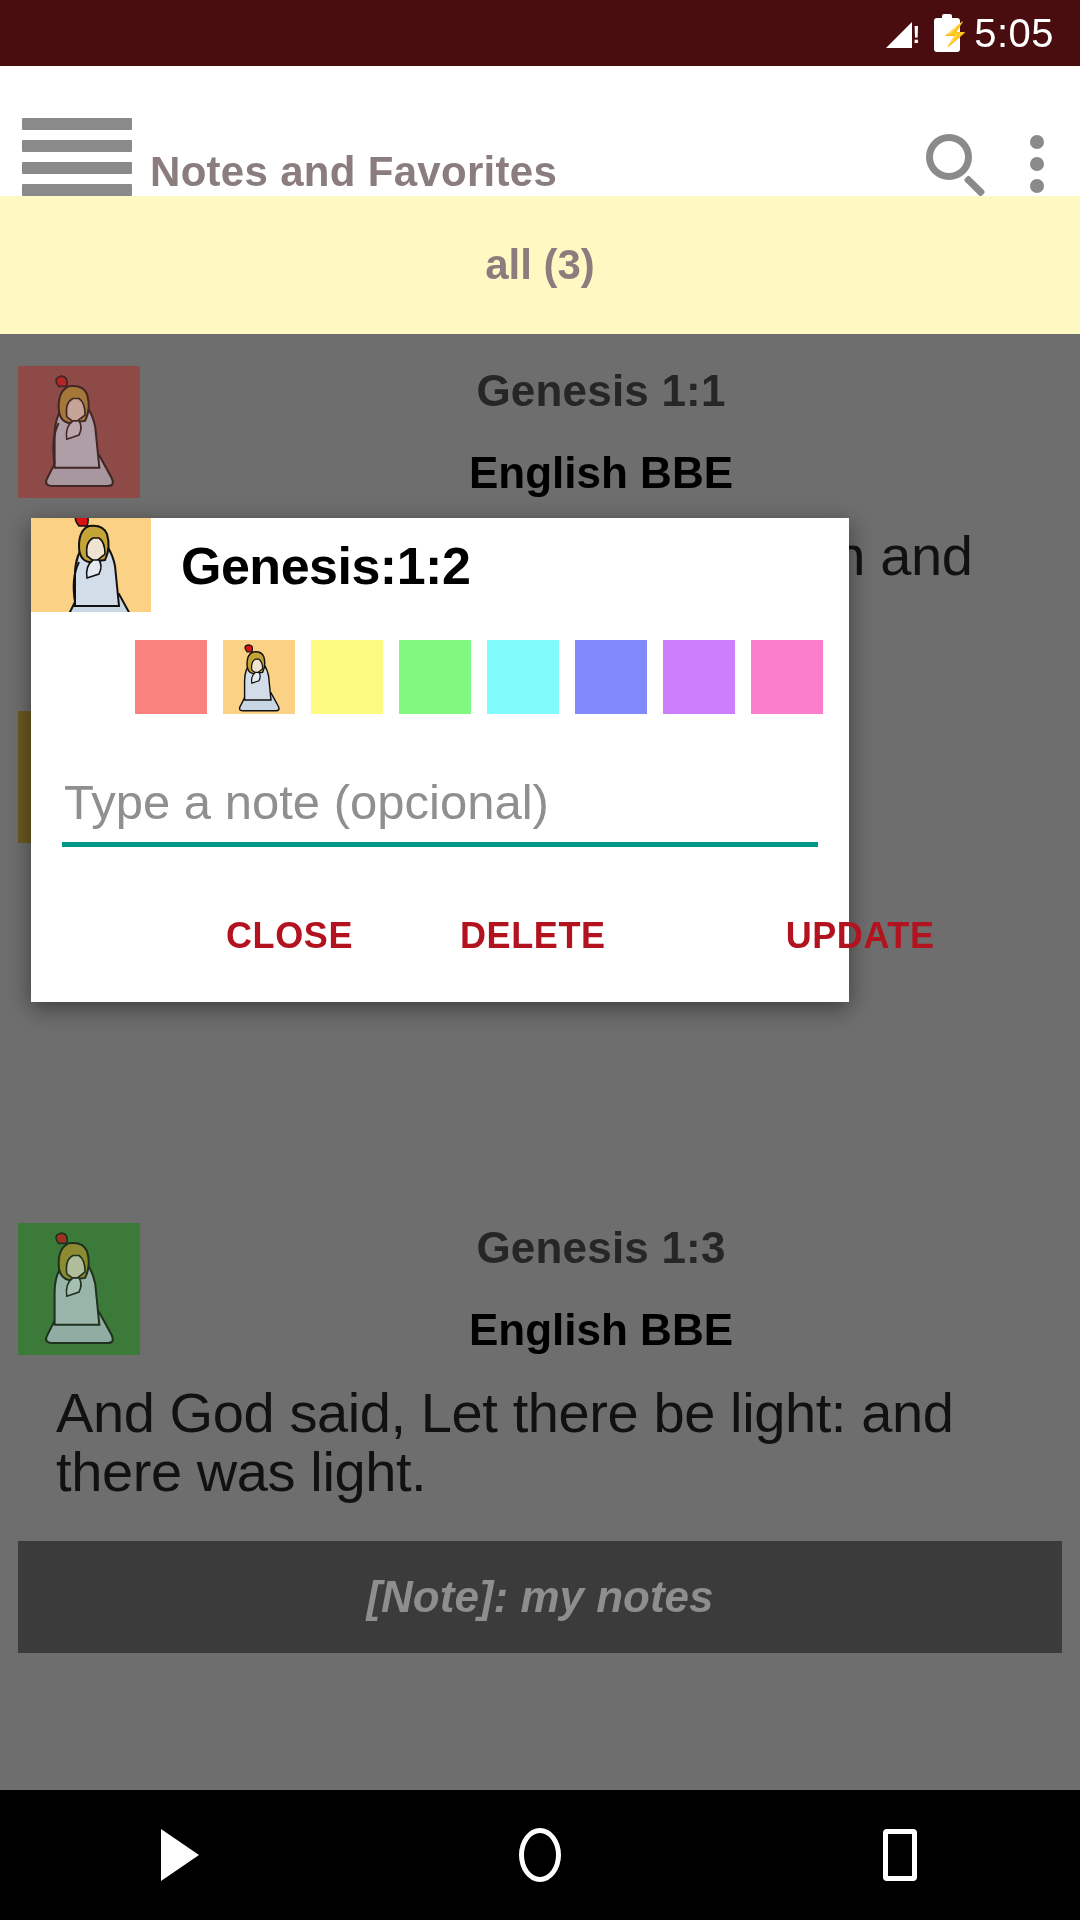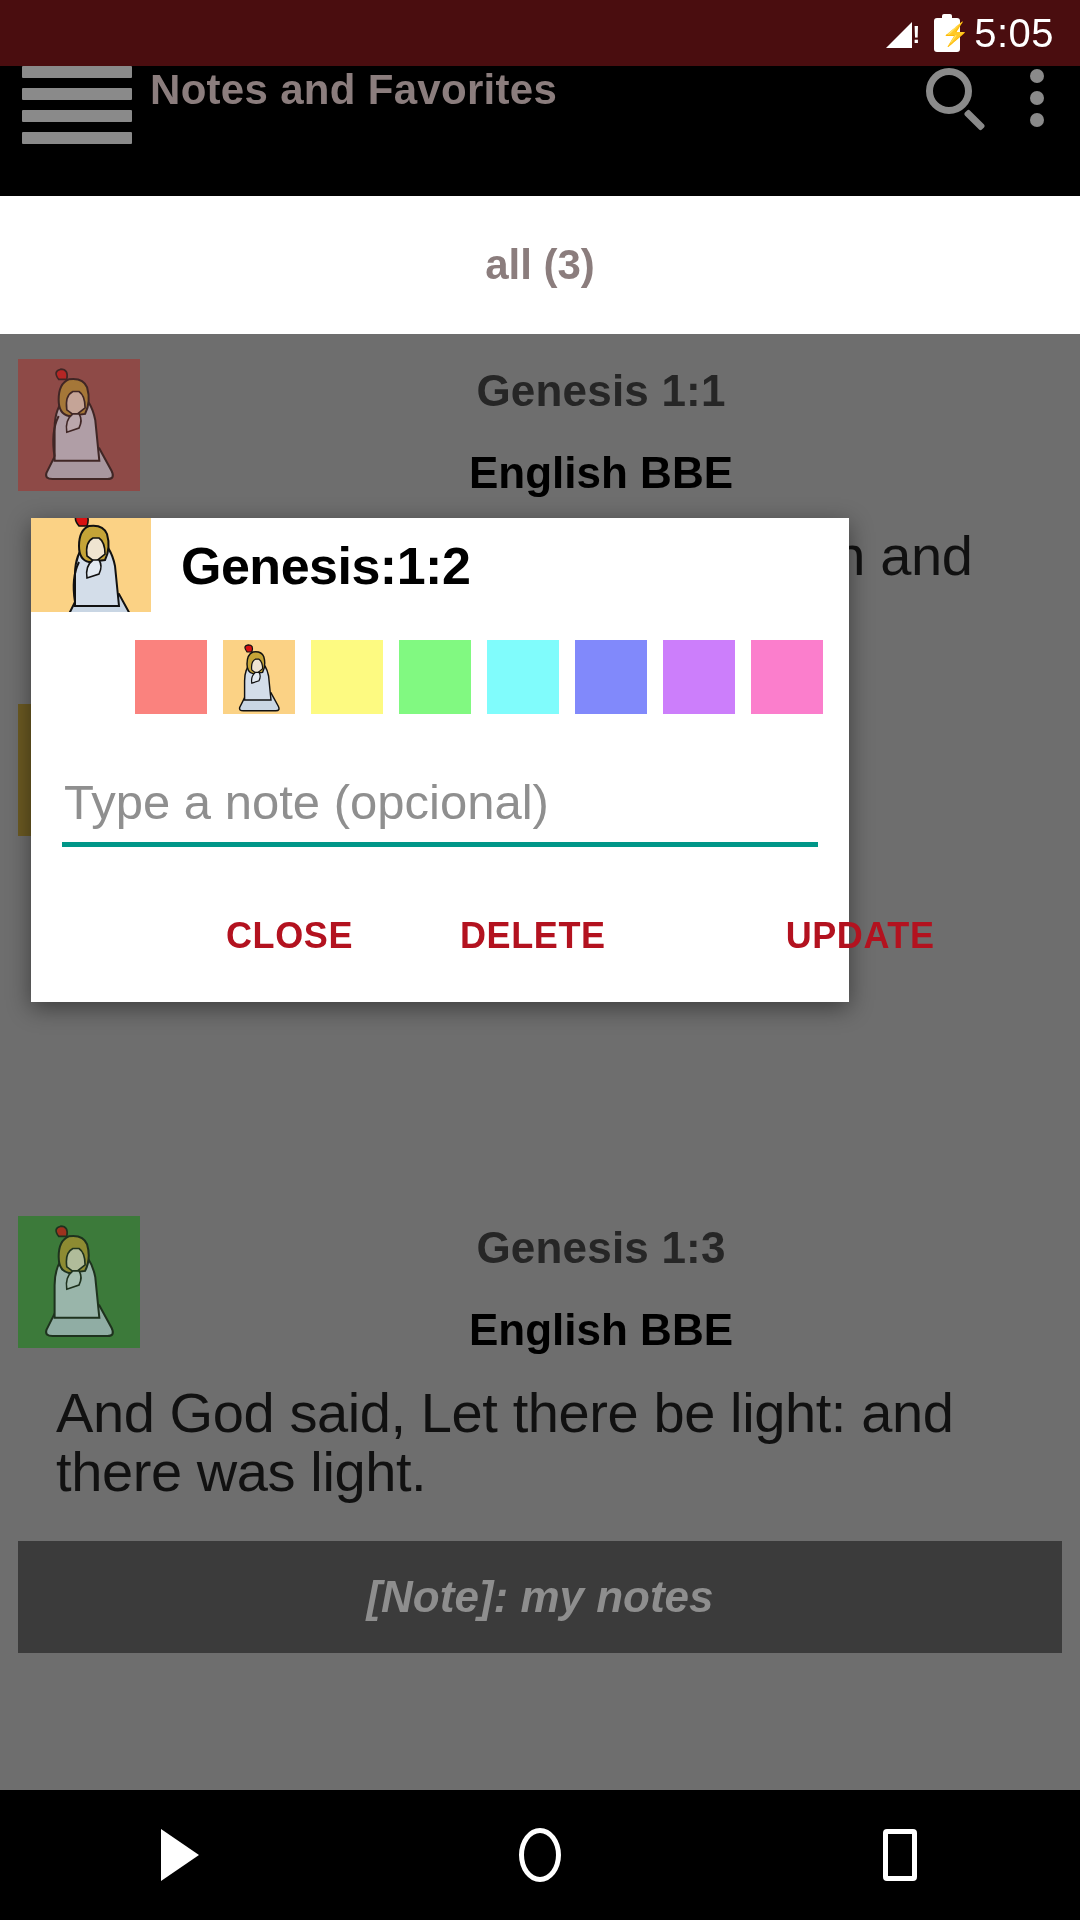--- a/index.html
+++ b/index.html
@@ -41,21 +41,21 @@
   }
   .sb-batt .bolt {
     position: absolute; top: 10px; left: 7px; width: 12px; height: 22px;
     color: #4a0d0f; font-size: 23px; line-height: 21px; text-align: center;
     font-weight: bold;
   }
   .sb-time { color: #ffffff; font-size: 40px; letter-spacing: .5px; }
 
   .appbar {
     position: absolute; top: 66px; left: 0; width: 1080px; height: 130px;
-    background: #000000; display: flex; align-items: flex-start;
+    background: #ffffff; display: flex; align-items: flex-end;
   }
   .hamburger { width: 110px; margin-left: 22px; display: flex; flex-direction: column; gap: 10px; }
   .hamburger i { display: block; height: 12px; background: #8a8a8a; border-radius: 1px; }
   .appbar-title {
     margin-left: 18px; color: #8b7d7d; font-size: 42px; font-weight: bold;
     letter-spacing: .3px;
   }
   .appbar-actions { margin-left: auto; display: flex; align-items: center; gap: 42px; margin-right: 36px; }
   .ic-search { width: 64px; height: 64px; position: relative; }
   .ic-search .ring {
@@ -65,30 +65,30 @@
   .ic-search .handle {
     position: absolute; left: 42px; top: 42px; width: 24px; height: 7px;
     background: #8a8a8a; transform: rotate(45deg); transform-origin: left center;
     border-radius: 2px;
   }
   .ic-more { width: 14px; display: flex; flex-direction: column; gap: 8px; }
   .ic-more i { width: 14px; height: 14px; border-radius: 50%; background: #8a8a8a; display: block; }
 
   .subtab {
     position: absolute; top: 196px; left: 0; width: 1080px; height: 138px;
-    background: #ffffff; display: flex; align-items: center; justify-content: center;
+    background: #fef9c3; display: flex; align-items: center; justify-content: center;
   }
   .subtab span { color: #8b7d7d; font-size: 42px; font-weight: bold; }
 
   .list { position: absolute; top: 334px; left: 0; width: 1080px; }
   .verse-card {
     margin: 6px 18px 18px 18px; background: #6e6e6e;
     position: relative; padding: 0 0 22px 0;
   }
-  .vc-head { display: flex; align-items: center; }
+  .vc-head { display: flex; align-items: flex-end; }
   .vc-thumb {
     width: 122px; height: 132px; margin: 12px 0 0 0; flex: none;
     position: relative; overflow: hidden;
   }
   .vc-meta { flex: 1; text-align: center; padding-top: 26px; }
   .vc-ref { font-size: 44px; font-weight: bold; color: #262626; letter-spacing: .2px; }
   .vc-ver { font-size: 44px; font-weight: bold; color: #000000; margin-top: 32px; }
   .vc-text {
     font-size: 56px; color: #111; line-height: 1.06; padding: 28px 22px 0 38px;
     letter-spacing: -.4px;

